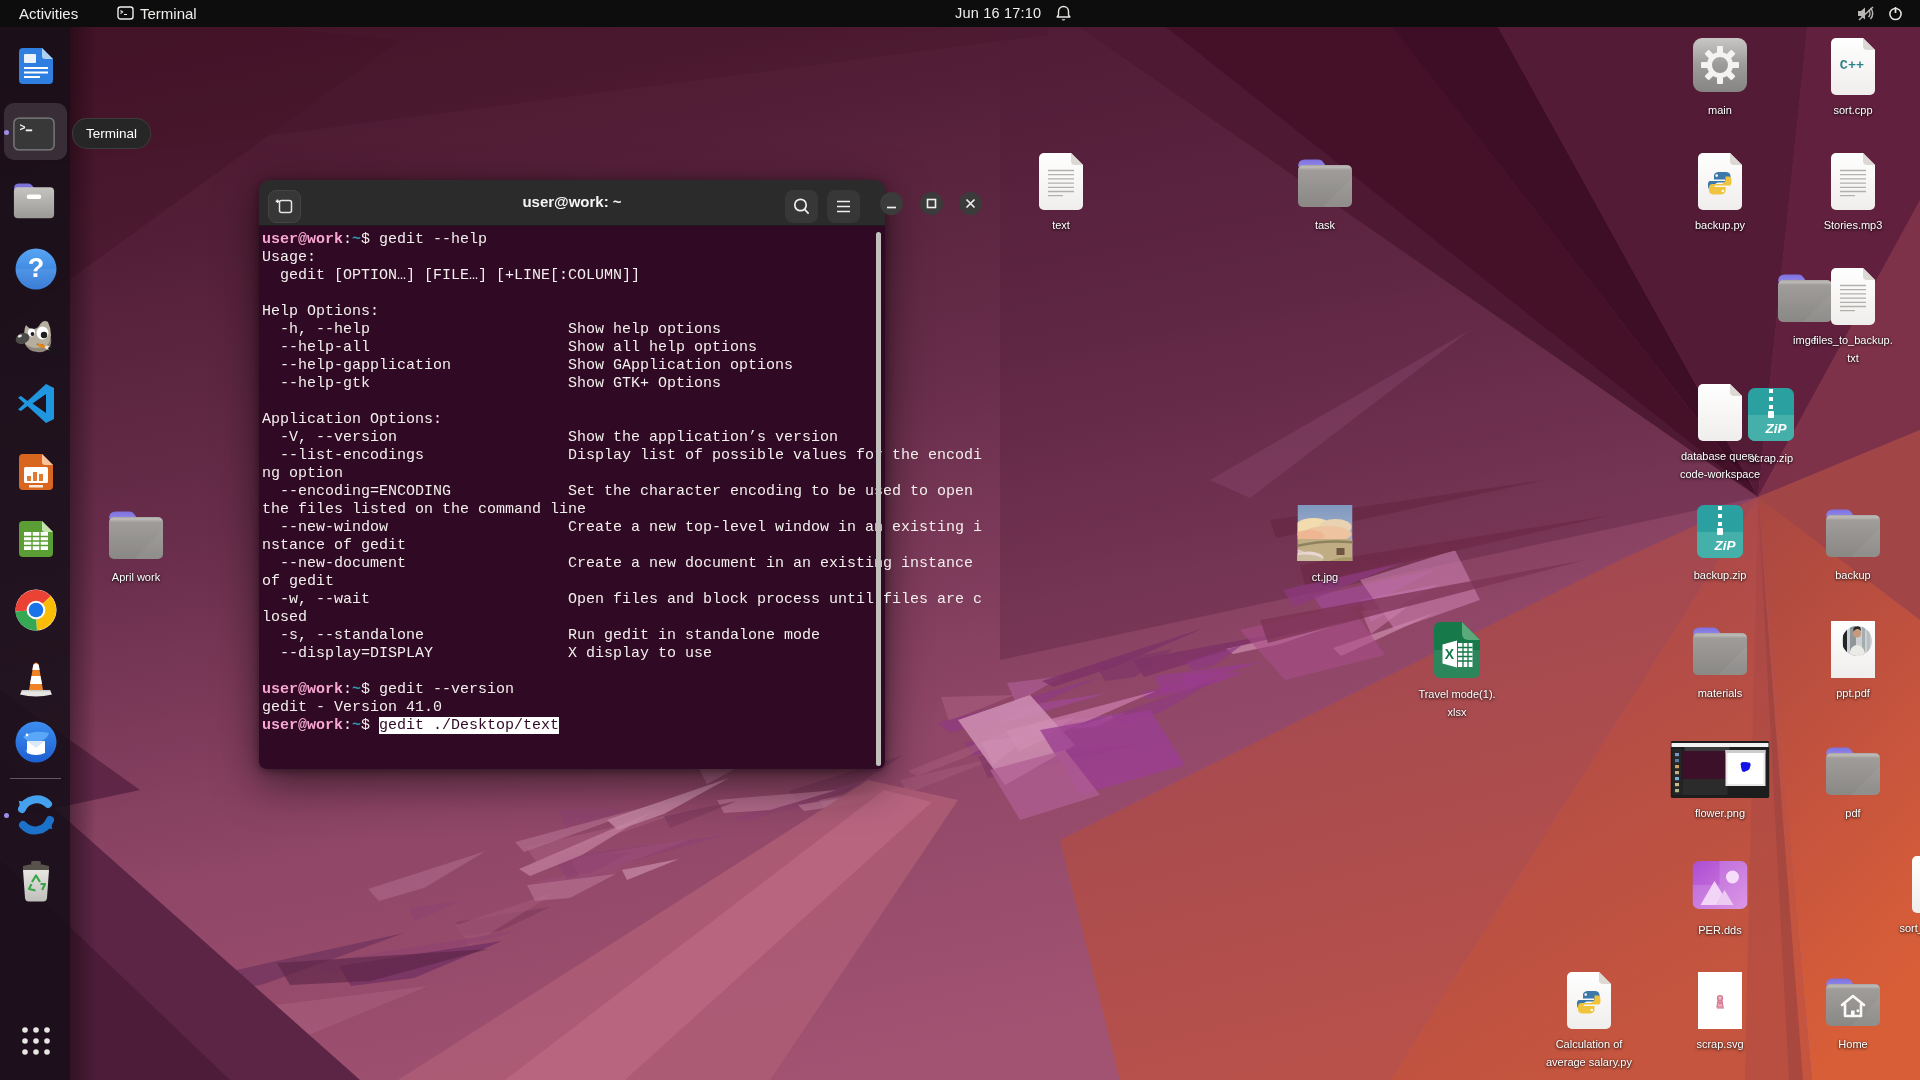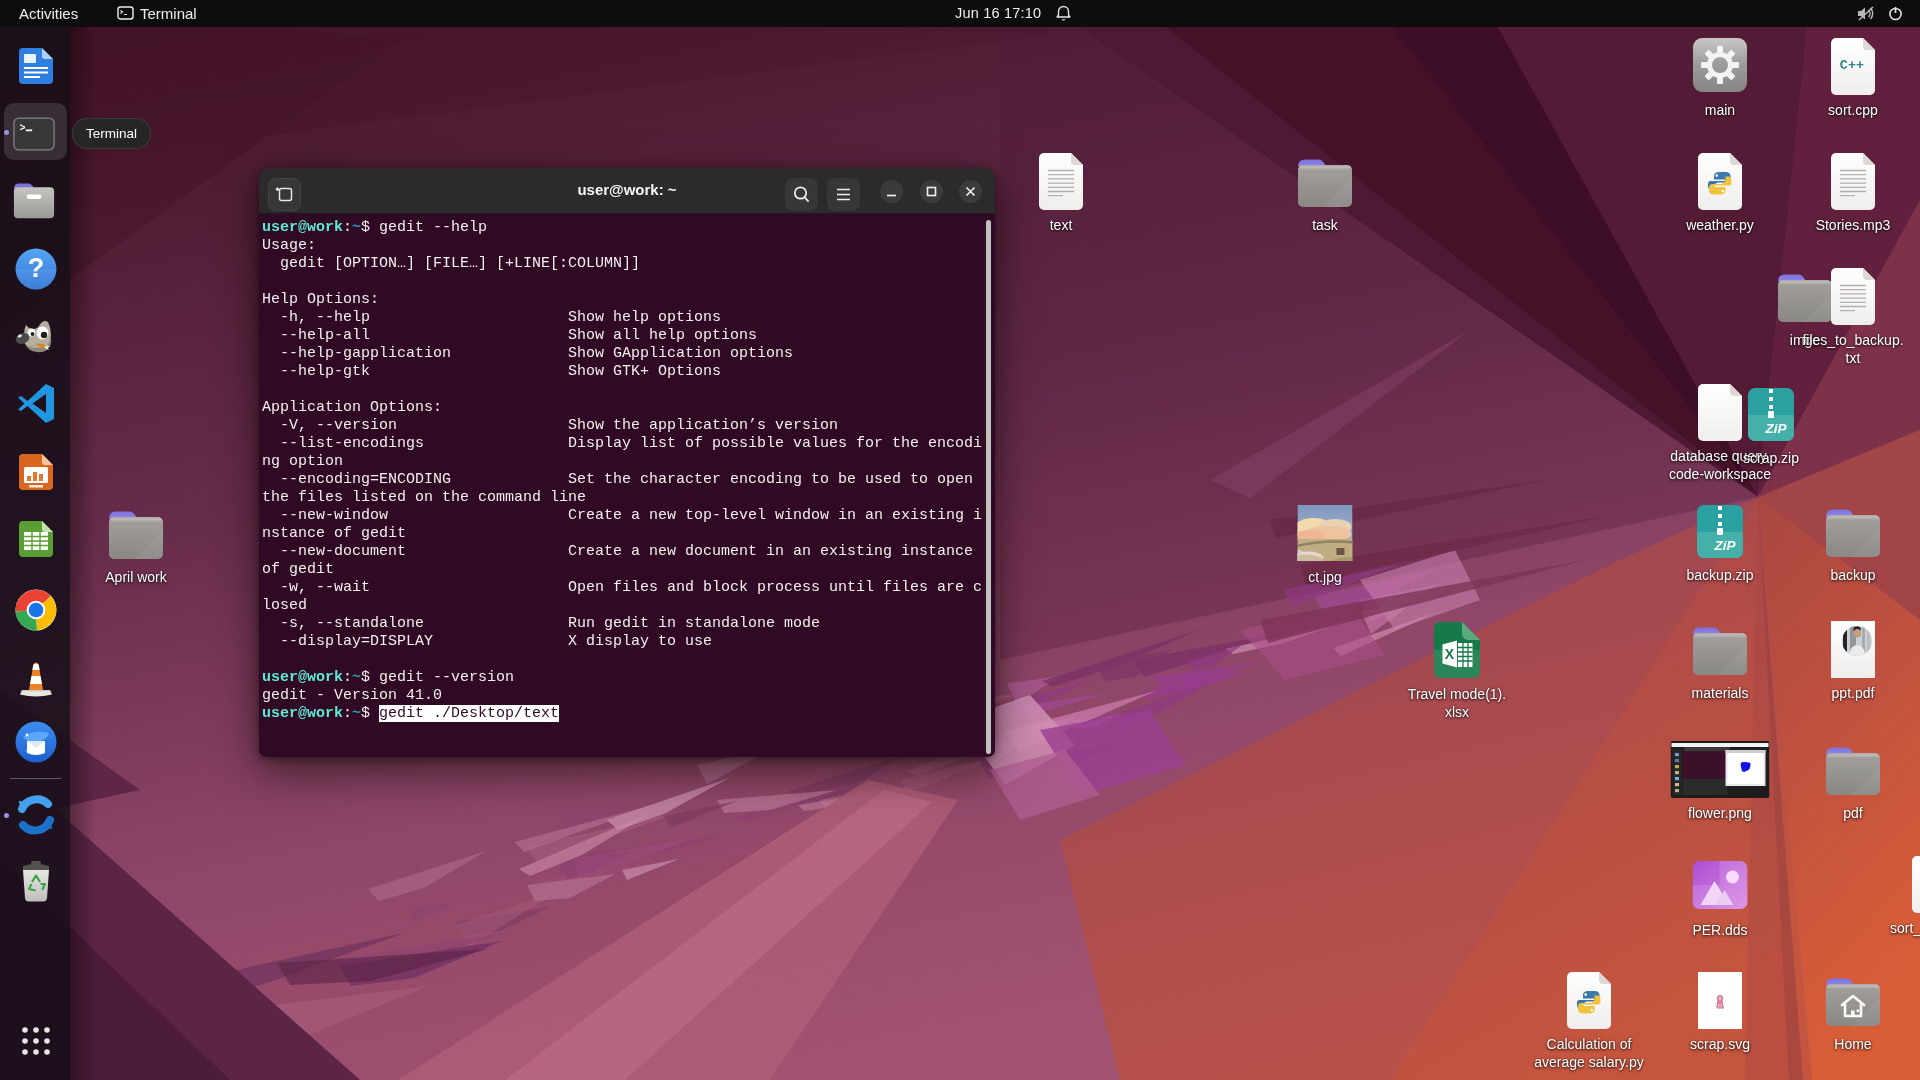--- a/index.html
+++ b/index.html
@@ -11,35 +11,35 @@
   #topbar .act{position:absolute;left:19px;top:5px;}
   #topbar .appname{position:absolute;left:140px;top:5px;}
   #topbar .clock{position:absolute;left:955px;top:5px;letter-spacing:.2px;}
   
   #dock{position:absolute;left:0;top:27px;width:70px;height:1053px;background:rgba(22,15,24,0.87);}
   .dicon{position:absolute;left:15px;width:42px;height:42px;}
   
   #tooltip{position:absolute;left:72px;top:118px;height:29px;line-height:29px;padding:0 13px;
      background:#262626;border:1px solid rgba(255,255,255,0.10);border-radius:15px;color:#fff;font-size:13.5px;}
   
-  #term{position:absolute;left:259px;top:168px;width:736px;height:589px;border-radius:11px 11px 7px 7px;
-     box-shadow:0 14px 44px rgba(0,0,0,0.55), 0 2px 8px rgba(0,0,0,0.4);}
+  #term{position:absolute;left:259px;top:180px;width:595px;height:589px;border-radius:11px 11px 7px 7px;
+     box-shadow:0 14px 44px rgba(0,0,0,0.55), 0 2px 8px rgba(0,0,0,0.4);padding-left:31px;}
   #titlebar{position:absolute;left:0;top:0;width:100%;height:46px;background:#2c2b2c;border-radius:11px 11px 0 0;
      border-bottom:1px solid #1d1c1d;box-sizing:border-box;}
   #title{position:absolute;width:100%;text-align:center;top:13px;color:#f6f5f4;font-weight:bold;font-size:15px;}
   .tbtn{position:absolute;top:10px;width:33px;height:33px;border-radius:8px;background:#383738;}
   .cbtn{position:absolute;top:12px;width:23px;height:23px;border-radius:50%;background:#3c3b3c;}
   #tbody{position:absolute;left:0;top:46px;width:100%;height:543px;background:#300a24;border-radius:0 0 7px 7px;}
   #tscroll{position:absolute;right:4px;top:6px;width:5px;height:534px;background:#c2c0bd;border-radius:3px;}
   #tbody pre{margin:0;padding:5px 0 0 3px;font-family:"Liberation Mono",monospace;font-size:15px;line-height:18px;color:#f2efec;}
-  .pg{color:#5eead4;font-weight:bold;}
+  .pg{color:#f9a8d4;font-weight:bold;}
   .pb{color:#2d9bb0;font-weight:bold;}
   .sel{background:#ffffff;color:#300a24;}
   
-  .di{position:absolute;width:132px;height:110px;text-align:center;color:#ffffff;font-size:14px;}
+  .di{position:absolute;width:132px;height:110px;text-align:center;color:#ffffff;font-size:11px;}
   .di svg{position:absolute;left:50%;transform:translateX(-50%);top:0;}
   .di .lbl{position:absolute;top:63px;left:-24px;right:-24px;line-height:18px;
      text-shadow:0 1px 3px rgba(0,0,0,0.85),0 0 2px rgba(0,0,0,0.45);}
 </style>
 </head>
 <body>
 <svg id="wall" viewBox="0 0 1920 1080" preserveAspectRatio="none">
     <defs>
 <linearGradient id="base" x1="0.08" y1="0" x2="0.45" y2="1">
  <stop offset="0" stop-color="#421428"></stop>
@@ -406,21 +406,21 @@
 <div class="di" style="left:1654px;top:38px">
     <svg width="54" height="54" viewBox="0 0 54 54">
       <use href="#sym-gear"></use>
     </svg>
     <div class="lbl">main</div>
   </div>
 <div class="di" style="left:1654px;top:153px">
     <svg width="44" height="57" viewBox="0 0 44 57">
       <use href="#sym-py"></use>
     </svg>
-    <div class="lbl">weather.py</div>
+    <div class="lbl">backup.py</div>
   </div>
 <div class="di" style="left:1739px;top:268px">
     <svg width="56" height="55" viewBox="0 0 56 55">
       <use href="#sym-folder" y="1"></use>
     </svg>
     <div class="lbl">imge</div>
   </div>
 <div class="di" style="left:1654px;top:384px">
     <svg width="44" height="57" viewBox="0 0 44 57">
       <use href="#sym-docblank"></use>

